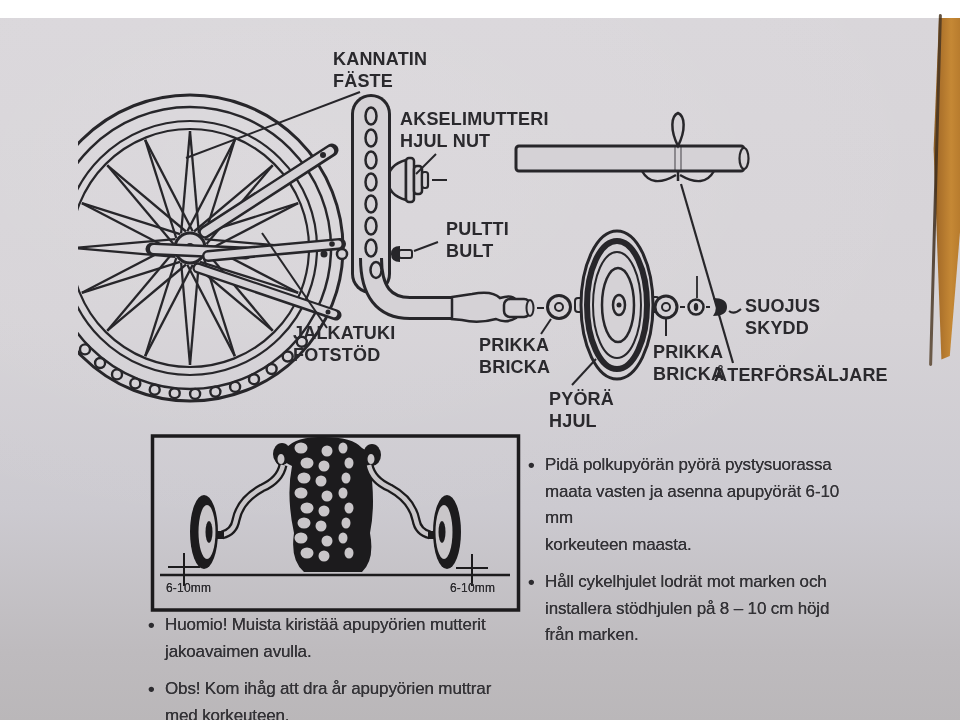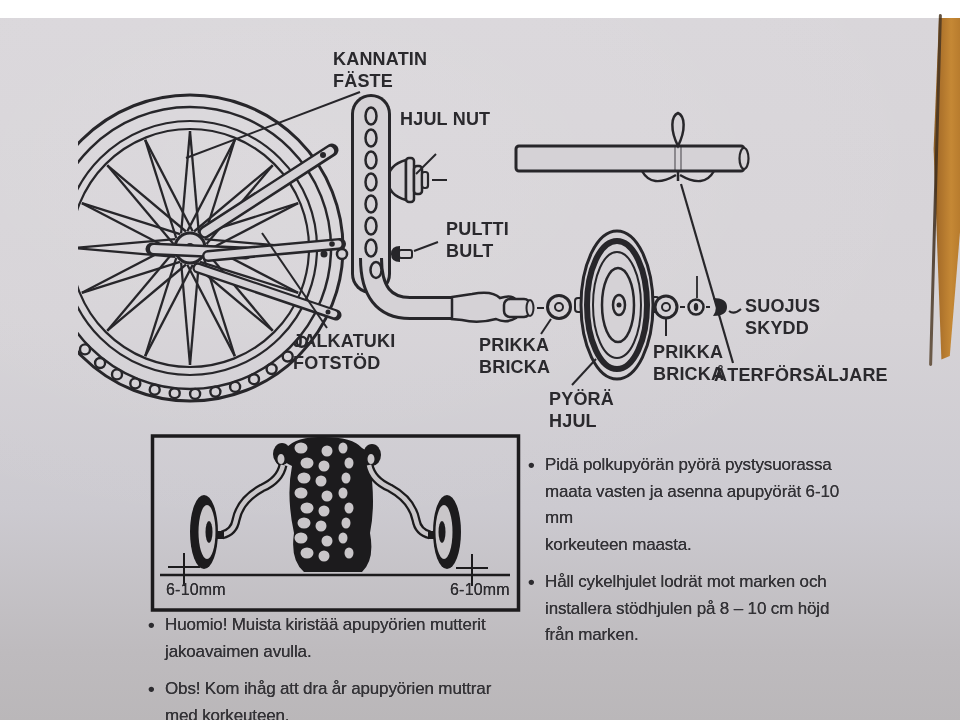--- a/index.html
+++ b/index.html
@@ -25,21 +25,21 @@
   svg{position:absolute;left:0;top:0;}
   .dlabel{
     position:absolute;color:#2a292d;font-weight:bold;font-size:18px;
     line-height:22px;letter-spacing:.2px;white-space:nowrap;
   }
   .bullets{position:absolute;color:#333236;}
   .bi{display:flex;margin-bottom:11px;}
   .bd{width:17px;flex:0 0 17px;font-size:19px;font-weight:bold;line-height:26px;color:#2c2b2f;}
   .bl{font-size:17px;line-height:26.5px;letter-spacing:-.15px;text-shadow:0 0 .4px currentColor;}
   .inset-mm{
-    position:absolute;font-size:16px;color:#2d2c30;letter-spacing:.2px;
+    position:absolute;font-size:12px;color:#2d2c30;letter-spacing:.2px;
     text-shadow:0 0 .3px currentColor;
   }
 </style>
 </head>
 <body>
 
 <div id="photo">
 
   <div id="cardboard"></div>
   <div id="edge-line"></div>
@@ -276,27 +276,28 @@
       <line x1="456" y1="550" x2="488" y2="550" stroke="#1c1b1d" stroke-width="2"></line>
       <line x1="472" y1="536" x2="472" y2="568" stroke="#1c1b1d" stroke-width="2"></line>
     </g>
   </svg>
 
   <div class="dlabel" style="left:333px;top:30px">
     <div>KANNATIN</div>
     <div>FÄSTE</div>
   </div>
   <div class="dlabel" style="left:400px;top:90px">
+    <div>AKSELIMUTTERI</div>
     <div>HJUL NUT</div>
   </div>
   <div class="dlabel" style="left:446px;top:200px">
     <div>PULTTI</div>
     <div>BULT</div>
   </div>
-  <div class="dlabel" style="left:293px;top:312px">
+  <div class="dlabel" style="left:293px;top:304px">
     <div>JALKATUKI</div>
     <div>FOTSTÖD</div>
   </div>
   <div class="dlabel" style="left:479px;top:316px">
     <div>PRIKKA</div>
     <div>BRICKA</div>
   </div>
   <div class="dlabel" style="left:549px;top:370px">
     <div>PYÖRÄ</div>
     <div>HJUL</div>

